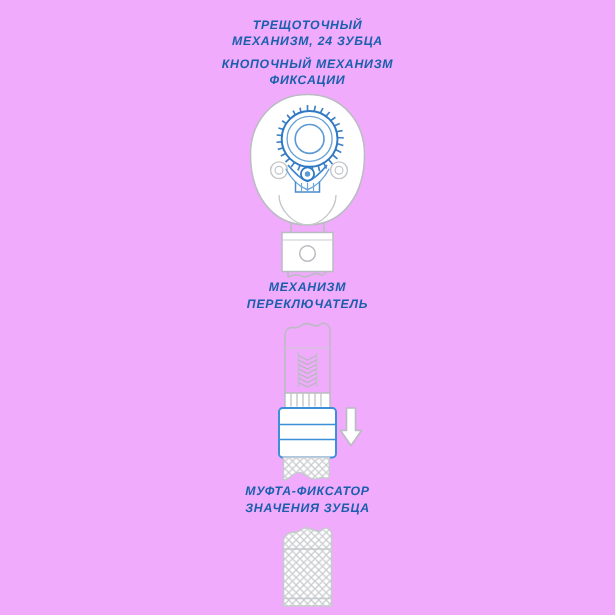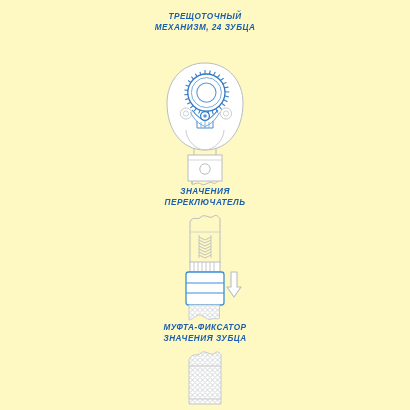--- a/index.html
+++ b/index.html
@@ -8,21 +8,21 @@
     padding: 0;
     background: #ffffff;
   }
   body {
     font-family: "Liberation Sans", sans-serif;
   }
   #stage {
     position: relative;
     width: 410px;
     height: 410px;
-    background: #fef9c3;
+    background: #f0abfc;
     overflow: hidden;
   }
   .callout {
     position: absolute;
     width: 100%;
     left: 0;
     text-align: center;
     color: #1a5fae;
     font-family: "Liberation Sans", sans-serif;
     font-weight: bold;
@@ -45,22 +45,24 @@
   }
 </style>
 </head>
 <body>
 
 <div id="stage">
 
   <div class="callout" id="callout-ratchet">ТРЕЩОТОЧНЫЙ
 МЕХАНИЗМ, 24 ЗУБЦА</div>
 
-
-  <div class="callout" id="callout-flag">ЗНАЧЕНИЯ
+  <div class="callout" id="callout-button">КНОПОЧНЫЙ МЕХАНИЗМ
+ФИКСАЦИИ</div>
+
+  <div class="callout" id="callout-flag">МЕХАНИЗМ
 ПЕРЕКЛЮЧАТЕЛЬ</div>
 
   <div class="callout" id="callout-clutch">МУФТА-ФИКСАТОР
 ЗНАЧЕНИЯ ЗУБЦА</div>
 
   <svg id="figure" width="410" height="410" viewBox="0 0 410 410">
     <defs>
       <pattern id="diamondHatch" width="5" height="5" patternUnits="userSpaceOnUse">
         <rect width="5" height="5" fill="#ffffff"></rect>
         <path d="M0 2.5 L2.5 0 L5 2.5 L2.5 5 Z" fill="none" stroke="#c6c9cd" stroke-width="0.8"></path>

